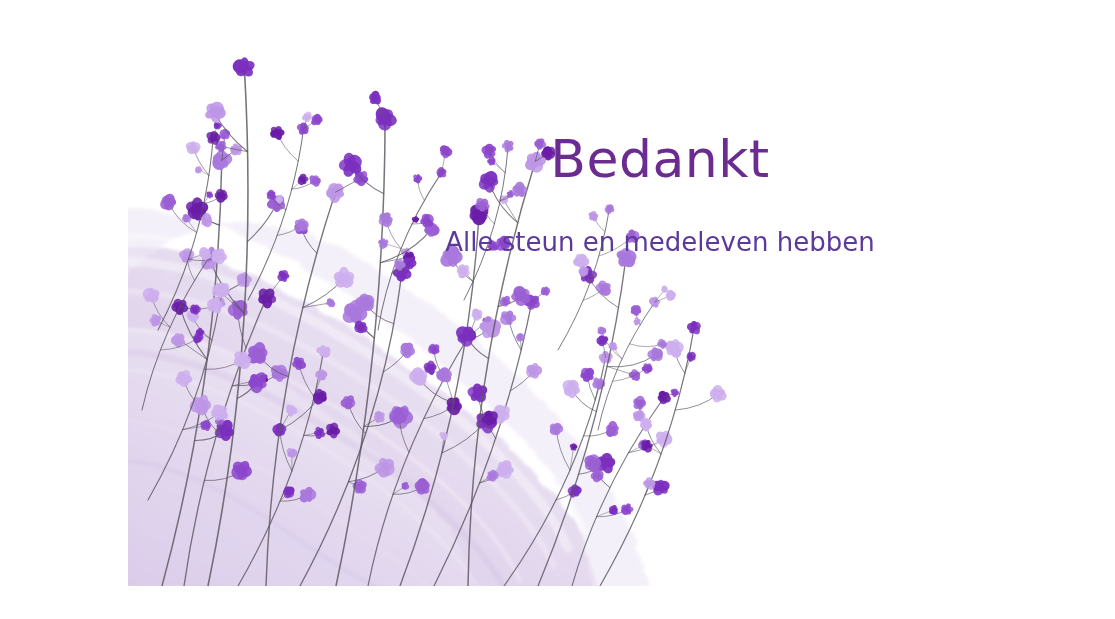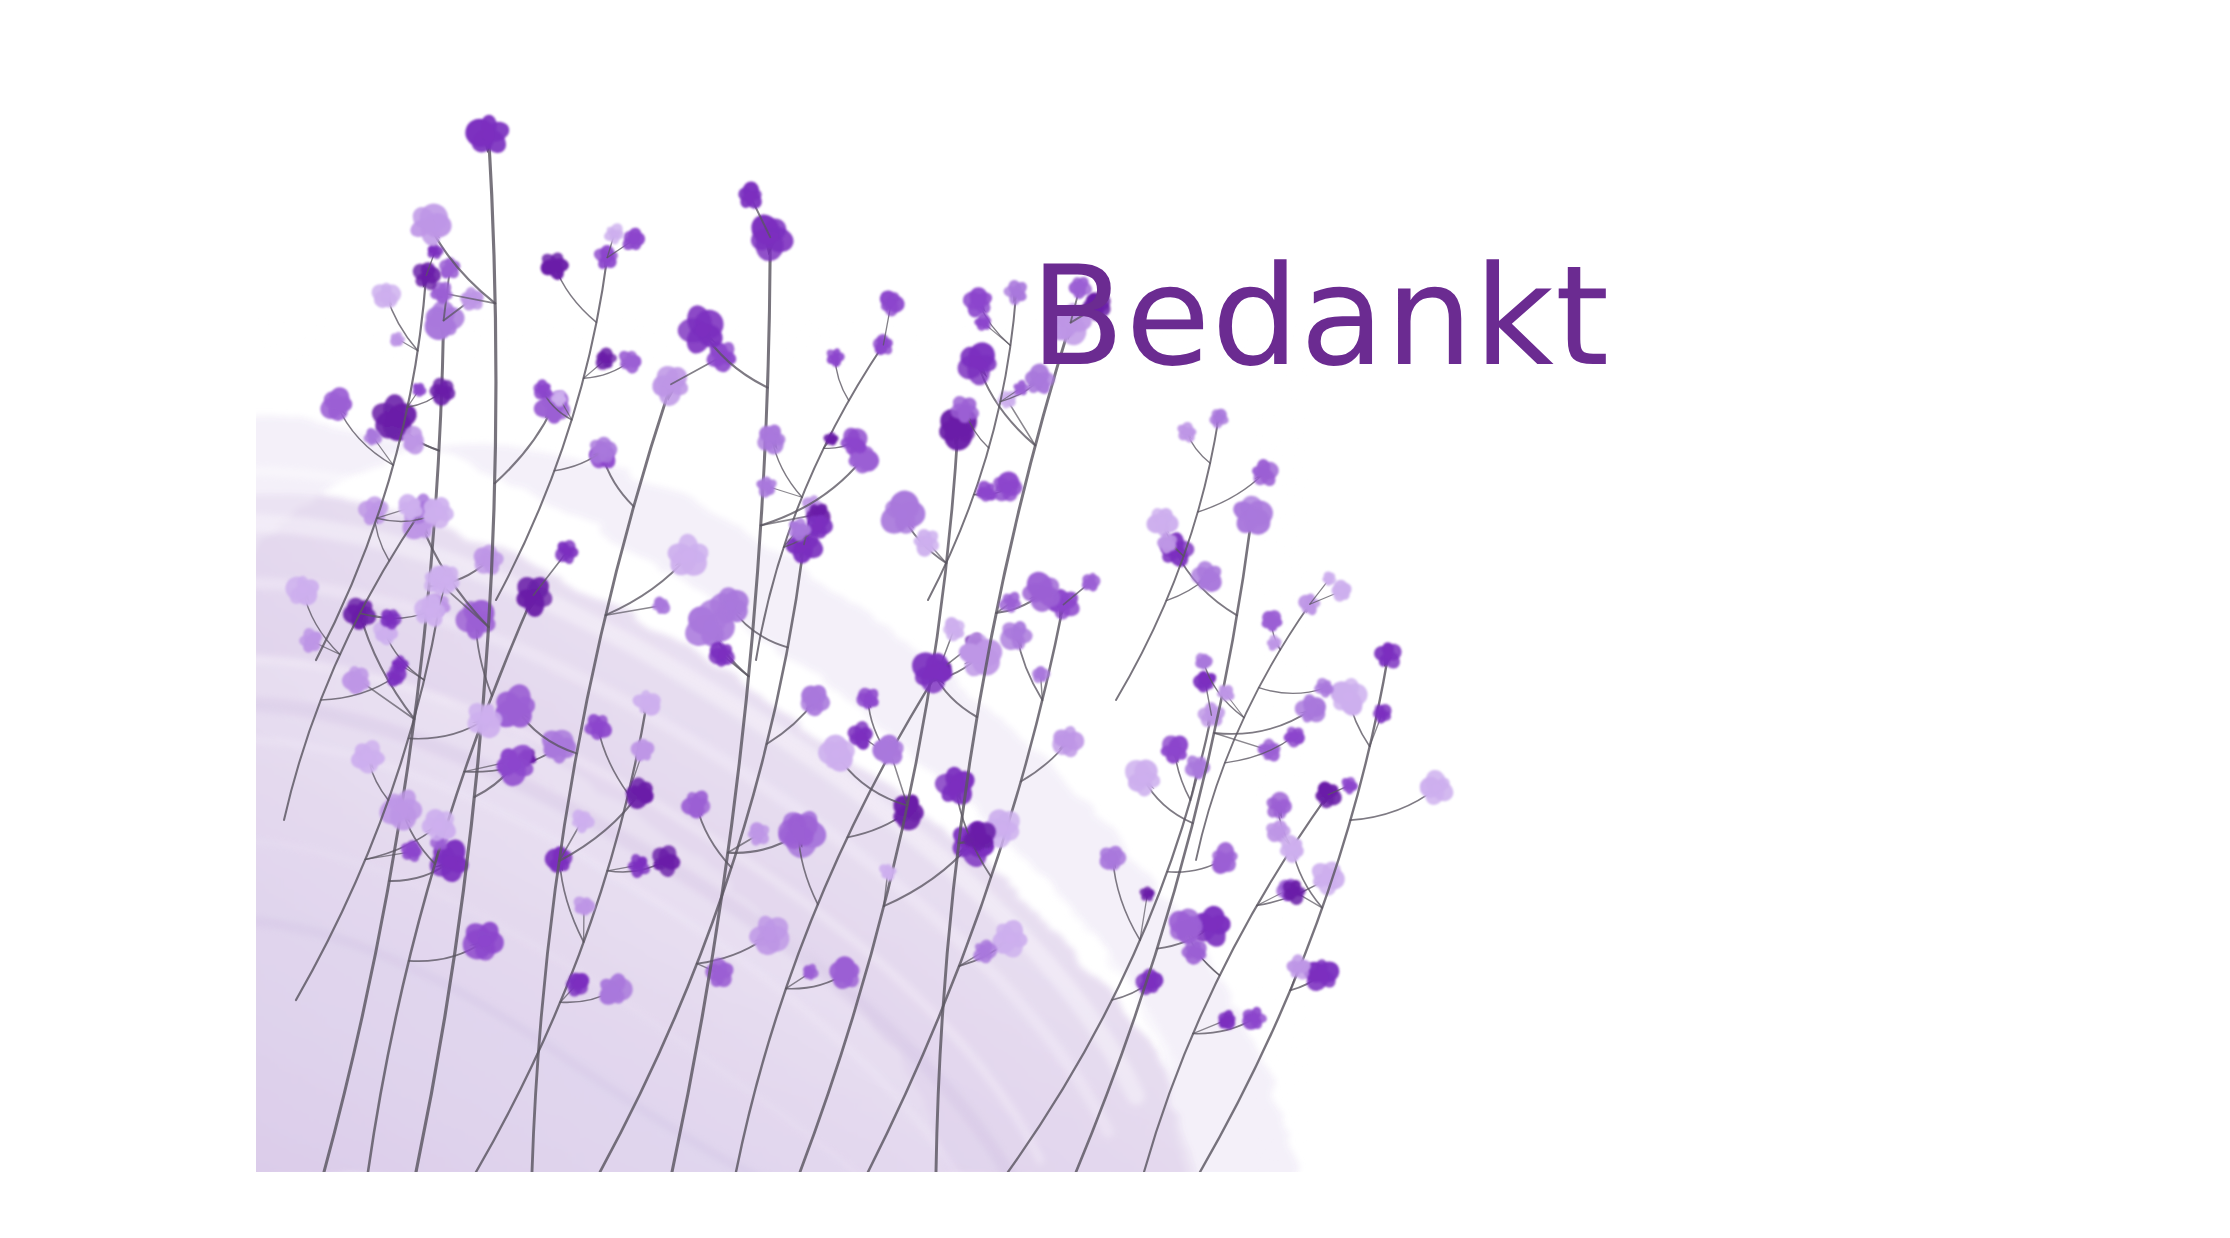--- a/index.html
+++ b/index.html
@@ -37,21 +37,21 @@
   #textblock {
     position: absolute;
     left: 380px;
     top: 118px;
     width: 560px;
     text-align: center;
     pointer-events: none;
   }
   #title {
     font-family: "DejaVu Sans", sans-serif;
-    font-size: 69px;
+    font-size: 52px;
     line-height: 82px;
     font-weight: 400;
     letter-spacing: 0.5px;
     color: #6B2B91;
     margin: 0;
     white-space: nowrap;
   }
   #subtitle {
     margin: 24px 0 0 0;
     font-family: "DejaVu Sans", sans-serif;
@@ -2252,16 +2252,17 @@
               </g>
             </g>
           </g>
       </g>
     </svg>
   </div>
 
   <div id="textblock">
     <div id="title">Bedankt</div>
     <div id="subtitle">
+      <span class="ln">Alle steun en medeleven hebben</span>
     </div>
   </div>
 
 </div>
 
 </body></html>

